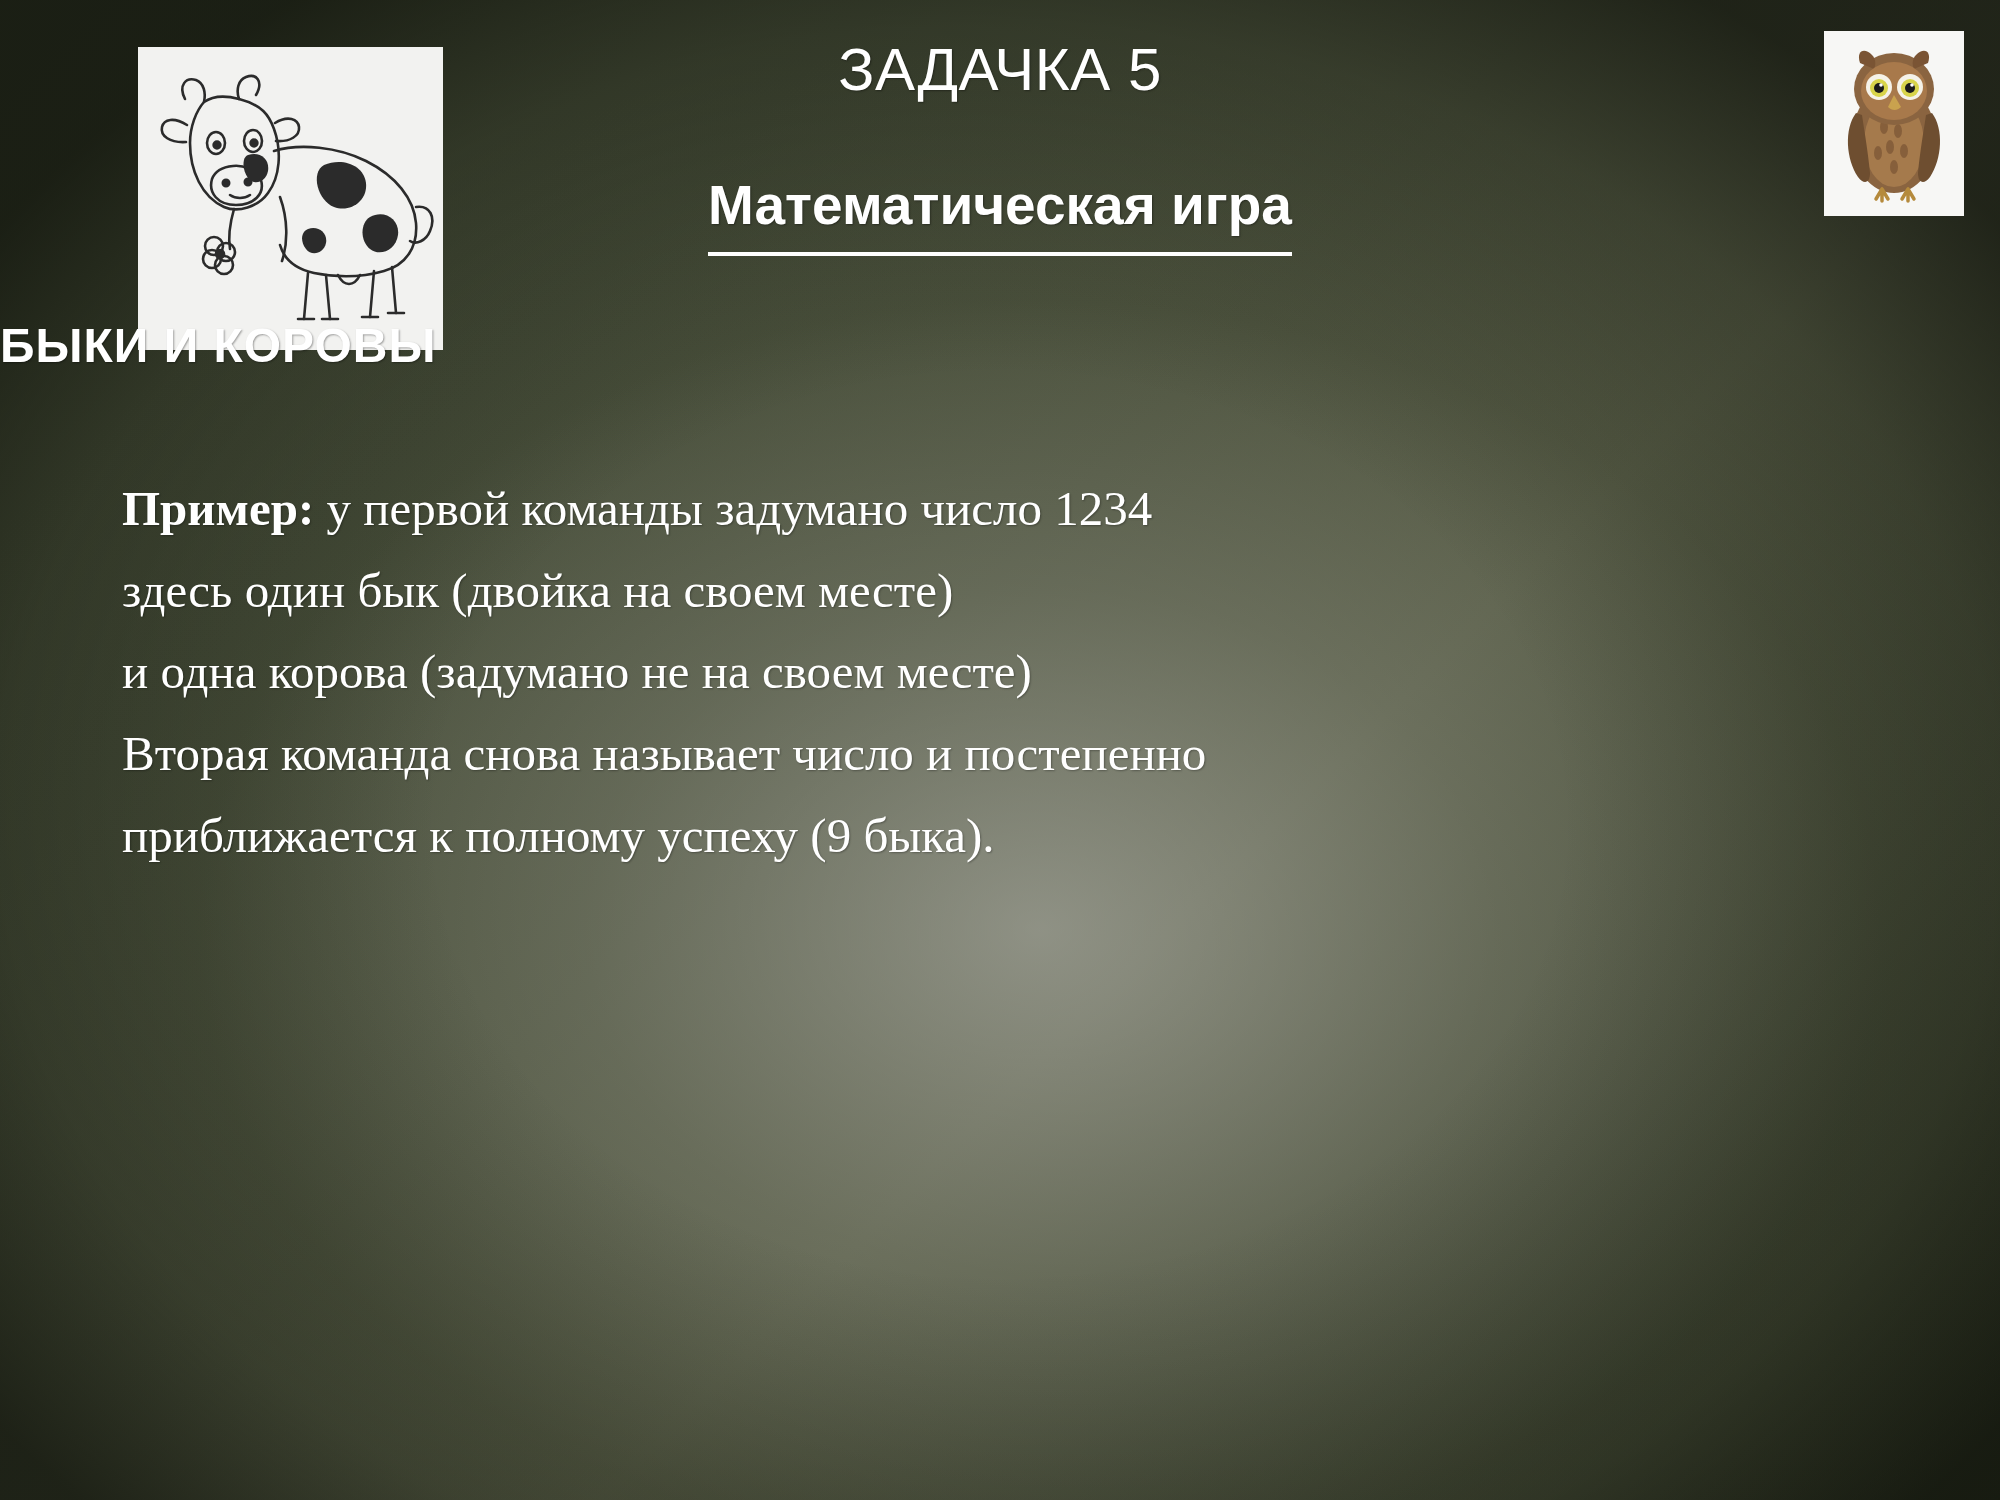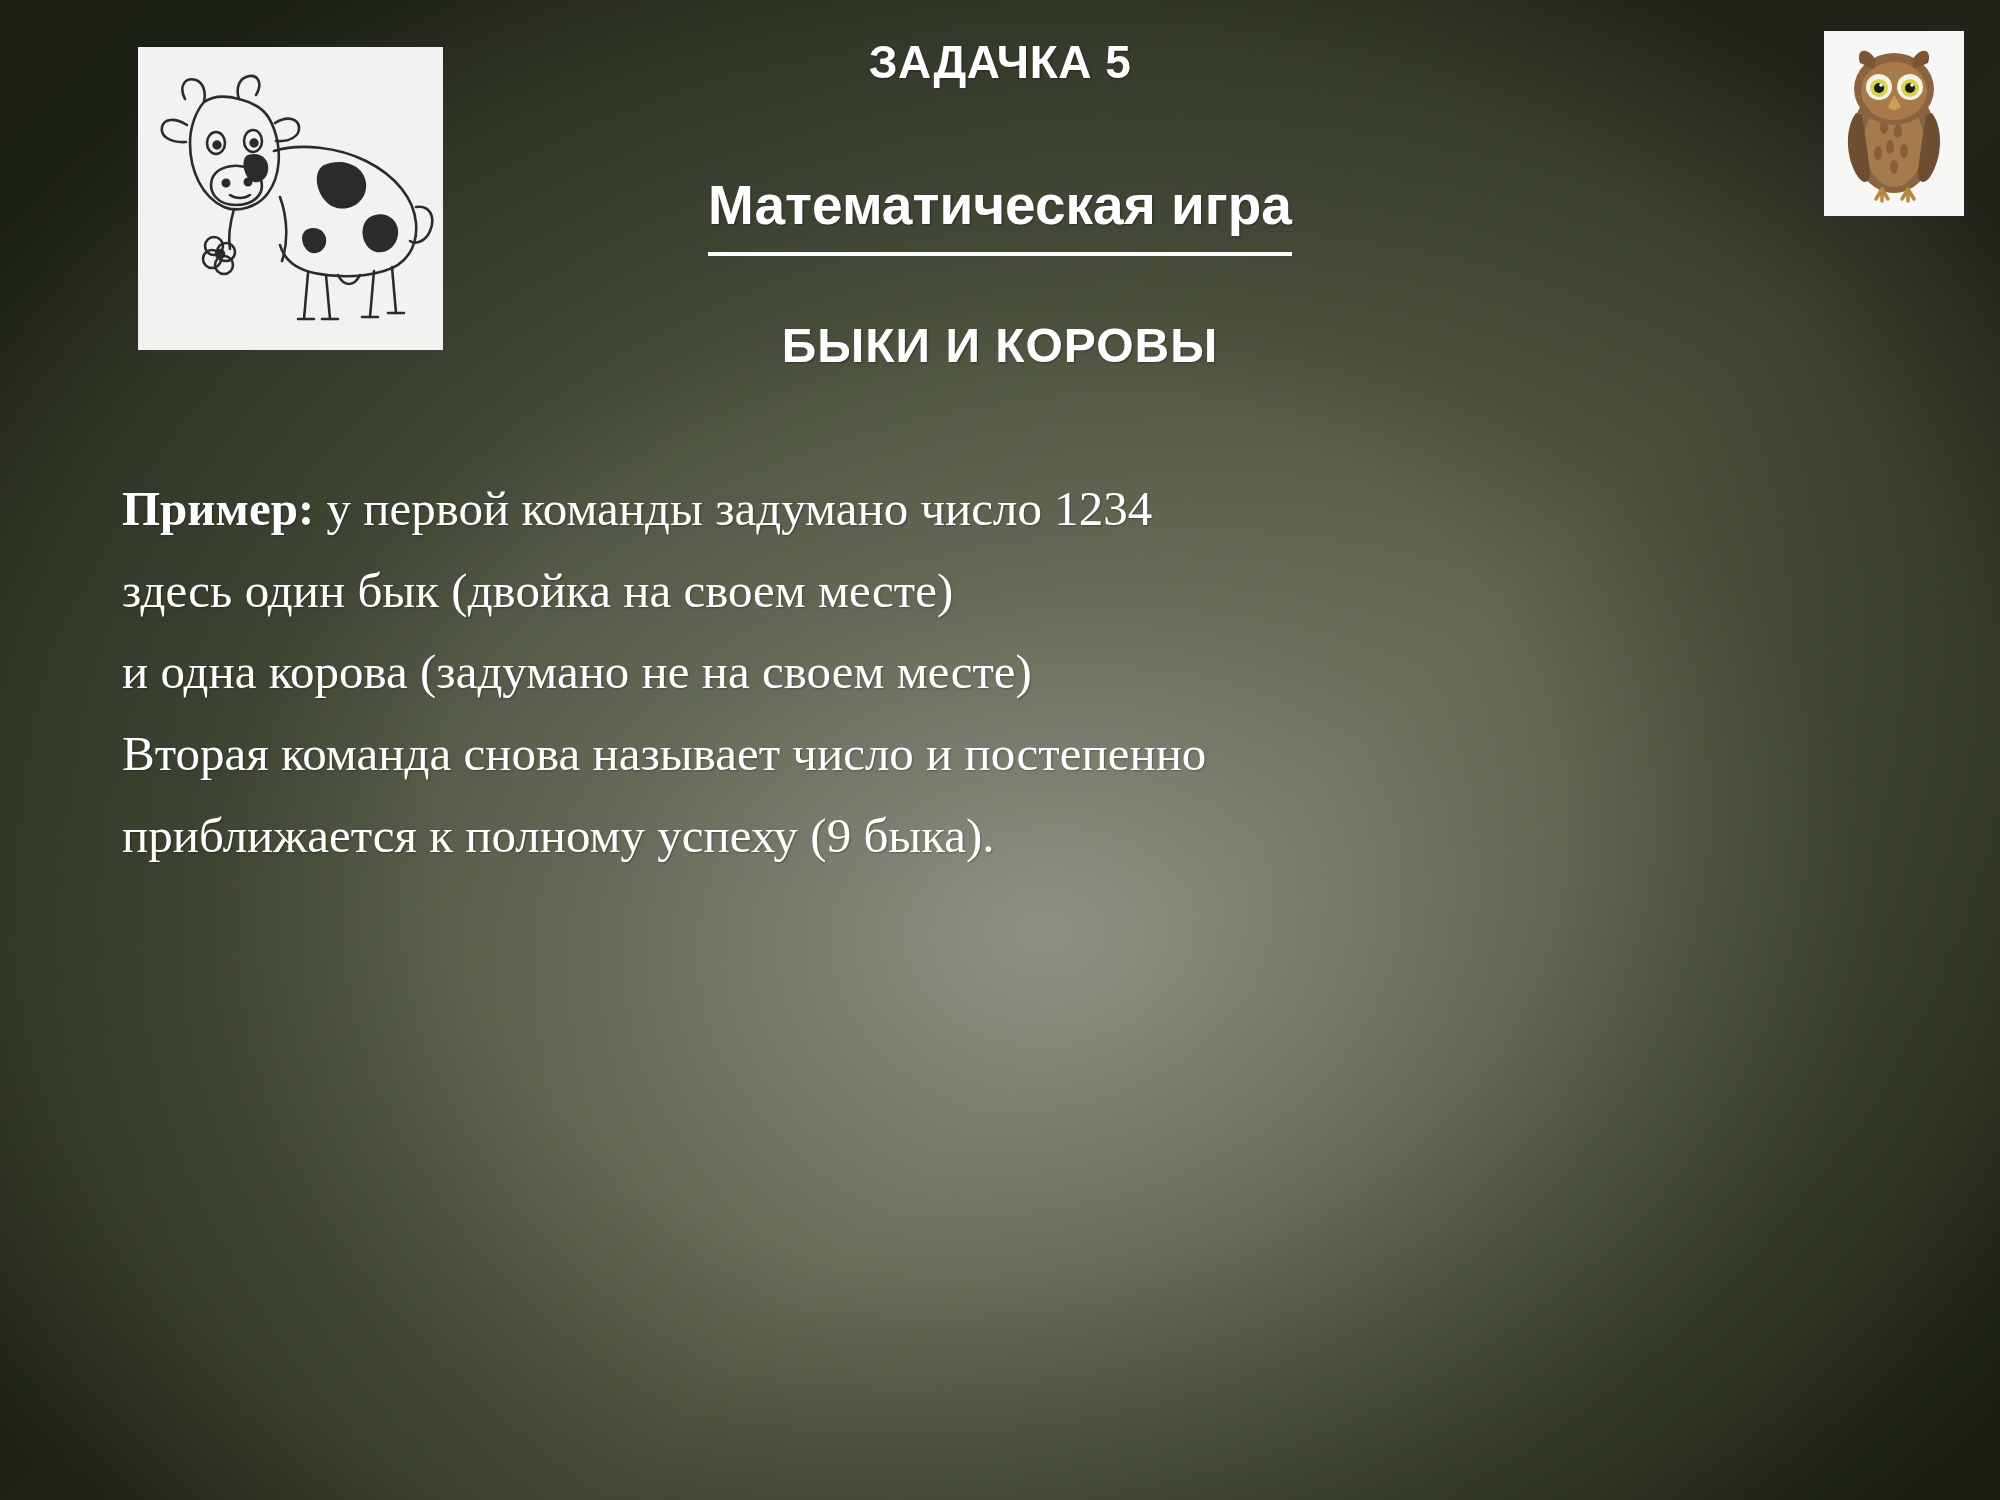--- a/index.html
+++ b/index.html
@@ -66,22 +66,22 @@
   }
   .owl-pic svg { display: block; width: 100%; height: 100%; }
 
   
   .title-main {
     position: absolute;
     left: 0;
     top: 35px;
     width: 2000px;
     text-align: center;
-    font-size: 46px;
-    font-weight: bold;
+    font-size: 60px;
+    font-weight: normal;
     color: #ffffff;
     letter-spacing: 0.5px;
     text-shadow: 1px 1px 2px rgba(0,0,0,0.35);
   }
   .title-sub {
     position: absolute;
     left: 0;
     top: 173px;
     width: 2000px;
     text-align: center;
@@ -92,21 +92,21 @@
   }
   .title-sub span {
     border-bottom: 4px solid #ffffff;
     padding-bottom: 16px;
   }
   .title-game {
     position: absolute;
     left: 0;
     top: 318px;
     width: 2000px;
-    text-align: center;
+    text-align: left;
     font-size: 48px;
     font-weight: bold;
     color: #ffffff;
     letter-spacing: 1px;
     text-shadow: 1px 1px 2px rgba(0,0,0,0.35);
   }
 
   
   .body-text {
     position: absolute;

